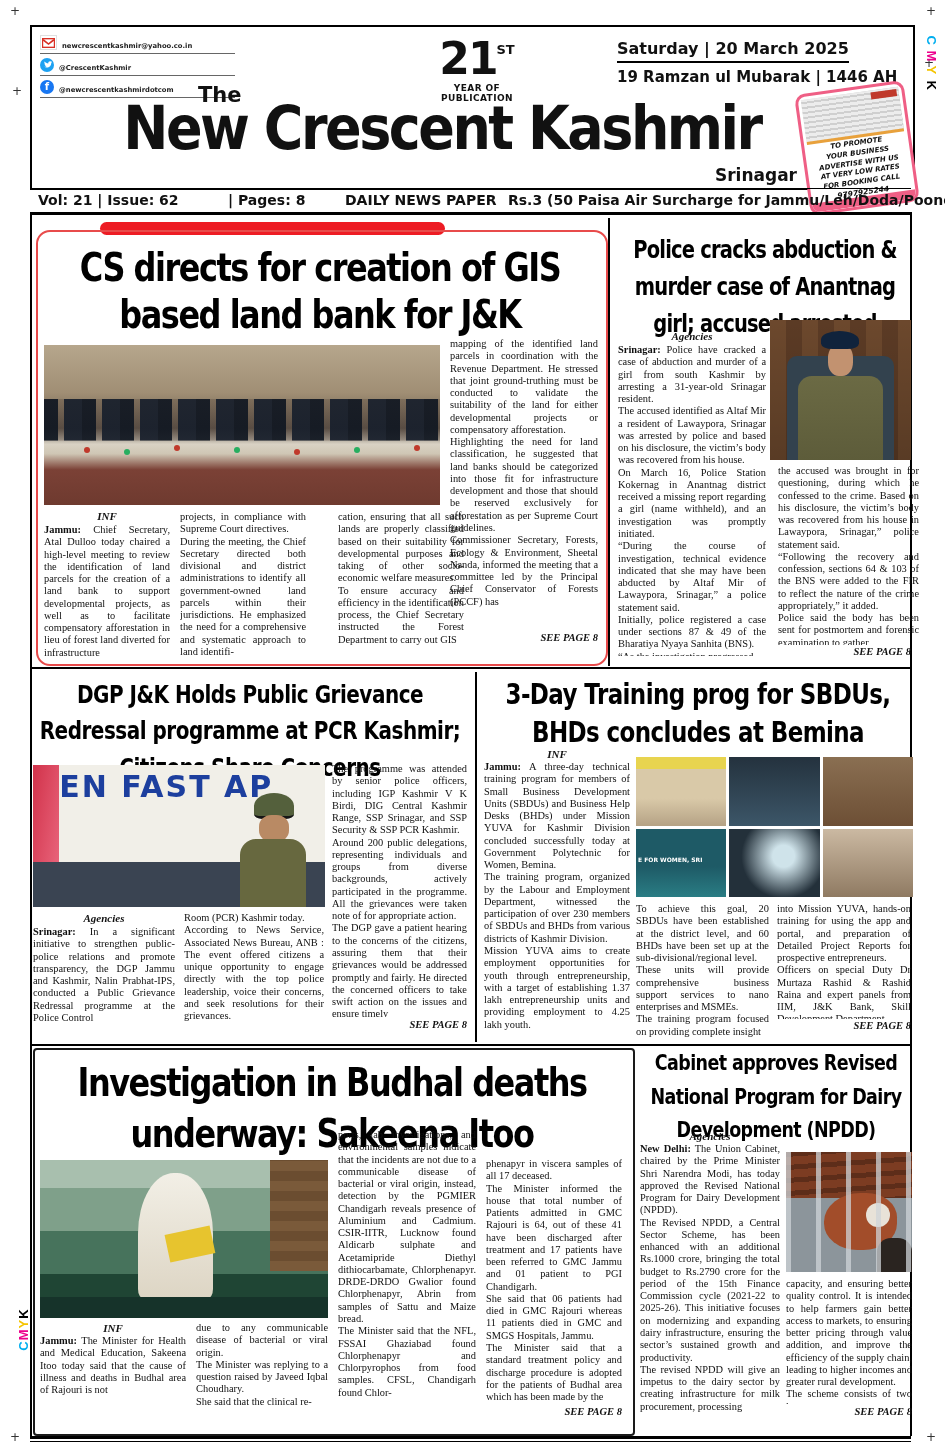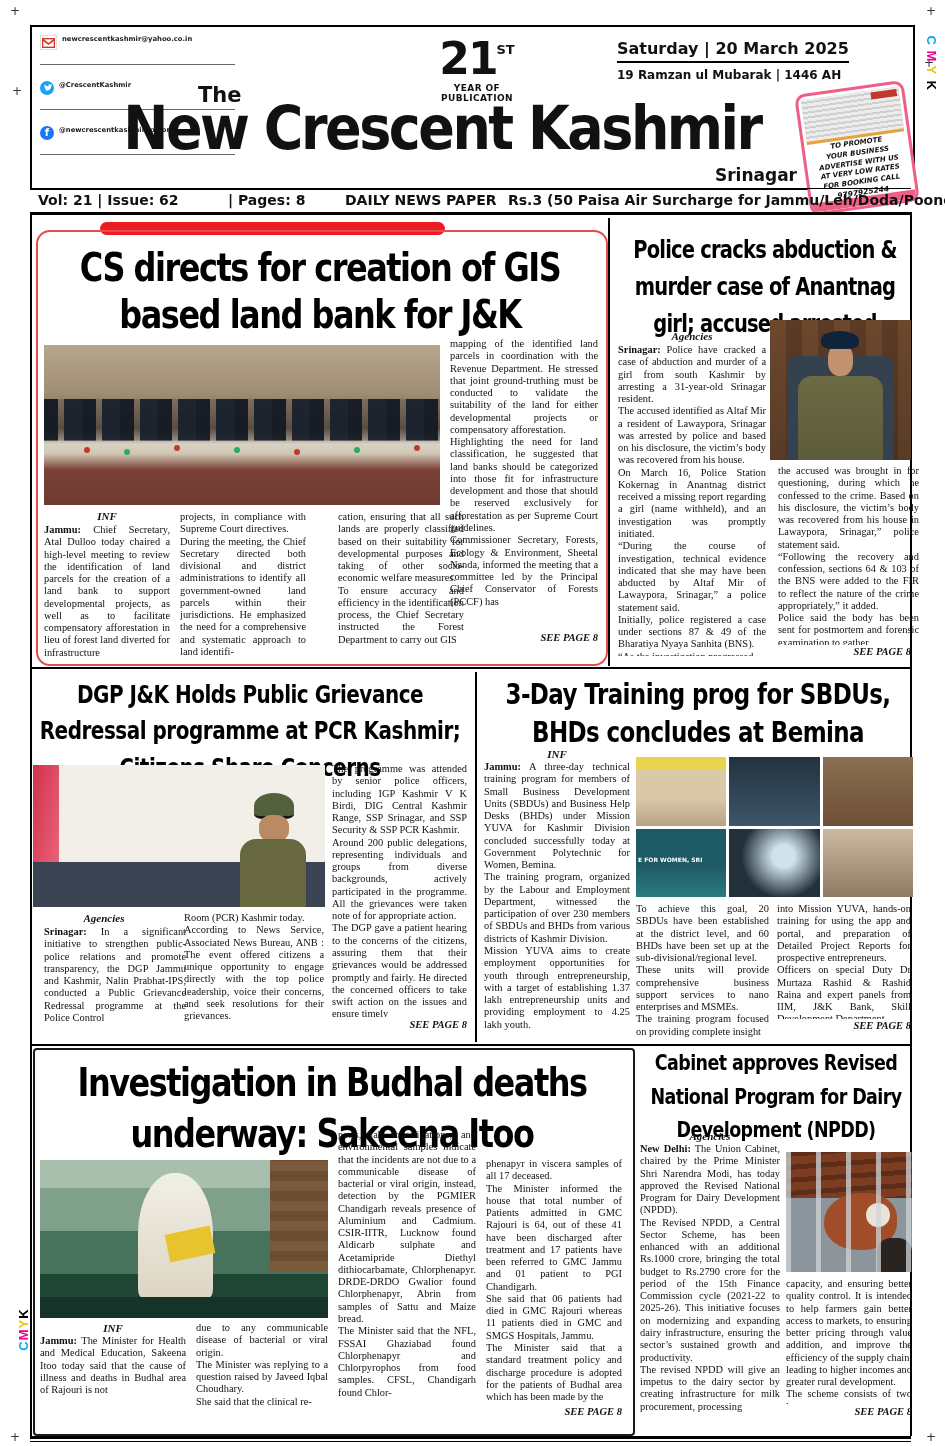--- a/index.html
+++ b/index.html
@@ -12,36 +12,36 @@
   .dl{font-weight:bold;}
   .byline{font-style:italic;font-weight:bold;font-size:11px;text-align:center;}
   .more{font-style:italic;font-weight:bold;font-size:10.5px;text-align:right;}
   .hl{font-family:"DejaVu Sans",sans-serif;font-weight:bold;text-align:center;
       transform-origin:top center;color:#000;}
   .rule{position:absolute;background:#000;}
   .crop{position:absolute;font:12px "DejaVu Sans",sans-serif;color:#333;}
   
   .masthead{left:30px;top:25px;width:881px;height:161px;border:2px solid #000;background:#fff;}
   .soc{left:8px;top:8px;width:200px;}
-  .soc-row{display:flex;align-items:flex-start;gap:5px;border-bottom:1px solid #666;
-           padding-bottom:14px;margin-bottom:16px;width:195px;}
+  .soc-row{display:flex;align-items:flex-end;gap:5px;border-bottom:1px solid #666;
+           padding-bottom:3px;margin-bottom:4px;width:195px;}
   .soc-label{font:bold 6.8px "DejaVu Sans",sans-serif;color:#222;}
   .ic{width:15px;height:13px;display:flex;align-items:center;justify-content:center;flex:0 0 auto;}
   .ic-gm{background:#fff;border:1px solid #e0e0e0;}
   .ic-round{width:14px;height:14px;border-radius:50%;color:#fff;
             font:bold 10px "DejaVu Sans",sans-serif;line-height:14px;text-align:center;}
   .ic-tw{background:#1da1f2;}
   .ic-fb{background:#1877f2;}
   .anniv{left:390px;top:10px;width:110px;text-align:center;}
   .anniv-num{font:900 44px "DejaVu Sans",sans-serif;letter-spacing:-2px;line-height:1;}
   .anniv-sup{font-size:13px;vertical-align:20px;letter-spacing:0;}
   .anniv-cap{font:bold 9px "DejaVu Sans",sans-serif;letter-spacing:.4px;margin-top:2px;}
   .dates{left:585px;top:12px;width:300px;font-family:"DejaVu Sans",sans-serif;font-weight:bold;}
   .date-1{display:inline-block;font-size:16px;border-bottom:2.5px solid #000;padding-bottom:3px;}
-  .date-2{margin-top:5px;font-size:12px;}
+  .date-2{margin-top:5px;font-size:15px;}
   .title-the{left:166px;top:56px;font:900 21px "DejaVu Sans",sans-serif;}
   .title-main{left:55px;top:66px;width:710px;text-align:center;
               font:900 54px "DejaVu Sans",sans-serif;letter-spacing:-2.5px;
               transform:scaleY(1.12);transform-origin:top center;white-space:nowrap;}
   .city{left:650px;top:138px;width:115px;text-align:right;font:bold 17px "DejaVu Sans",sans-serif;}
   
   .ad-card{left:770px;top:60px;width:104px;height:116px;transform:rotate(-8deg);
            background:#fff;border:3px solid #ef5f85;border-radius:10px;overflow:hidden;}
   .ad-thumb{margin:3px 3px 1px 3px;height:42px;
             background:repeating-linear-gradient(0deg,#ececec 0 3px,#cfcfcf 3px 5px),
@@ -274,34 +274,35 @@
   <div class="abs bt" style="left:778px;top:465px;width:141px;height:180px;">
     <span class="flow">the accused was brought in for questioning, during which he confessed to the crime. Based on his disclosure, the victim’s body was recovered from his house in Lawaypora, Srinagar,” police statement said.
 “Following the recovery and confession, sections 64 &amp; 103 of the BNS were added to the FIR to reflect the nature of the crime appropriately,” it added.
 Police said the body has been sent for postmortem and forensic examination to gather</span>
   </div>
   <div class="abs more" style="left:770px;top:646px;width:141px;">SEE PAGE 8</div>
 
   <div class="abs hl a3-hl">DGP J&amp;K Holds Public Grievance Redressal programme at PCR Kashmir; Citizens Share Concerns</div>
   <div class="photo ph3">
     <div class="p3-red"></div>
+    <div class="p3-line1">EN FAST AP</div>
     <div class="p3-off">
       <div class="p3-cap"></div>
       <div class="p3-face"></div>
       <div class="p3-torso"></div>
     </div>
   </div>
   <div class="abs bt" style="left:332px;top:763px;width:135px;height:254px;">
     <span class="flow">The programme was attended by senior police officers, including IGP Kashmir V K Birdi, DIG Central Kashmir Range, SSP Srinagar, and SSP Security &amp; SSP PCR Kashmir.
 Around 200 public delegations, representing individuals and groups from diverse backgrounds, actively participated in the programme. All the grievances were taken note of for appropriate action.
 The DGP gave a patient hearing to the concerns of the citizens, assuring them that their grievances would be addressed promptly and fairly. He directed the concerned officers to take swift action on the issues and ensure timely</span>
   </div>
   <div class="abs more" style="left:332px;top:1019px;width:135px;">SEE PAGE 8</div>
   <div class="abs byline" style="left:33px;top:912px;width:142px;">Agencies</div>
-  <div class="abs bt" style="left:33px;top:926px;width:142px;height:114px;padding-left:11px;">
+  <div class="abs bt" style="left:33px;top:926px;width:142px;height:114px;">
     <b class="dl">Srinagar:</b>
     <span class="flow">In a significant initiative to strengthen public-police relations and promote transparency, the DGP Jammu and Kashmir, Nalin Prabhat-IPS, conducted a Public Grievance Redressal programme at the Police Control</span>
   </div>
   <div class="abs bt" style="left:184px;top:912px;width:140px;height:128px;">
     <span class="flow">Room (PCR) Kashmir today.
 According to News Service, Associated News Bureau, ANB : The event offered citizens a unique opportunity to engage directly with the top police leadership, voice their concerns, and seek resolutions for their grievances.</span>
   </div>
 
   <div class="abs hl a4-hl">3-Day Training prog for SBDUs, BHDs concludes at Bemina</div>
   <div class="abs byline" style="left:484px;top:748px;width:146px;">INF</div>

